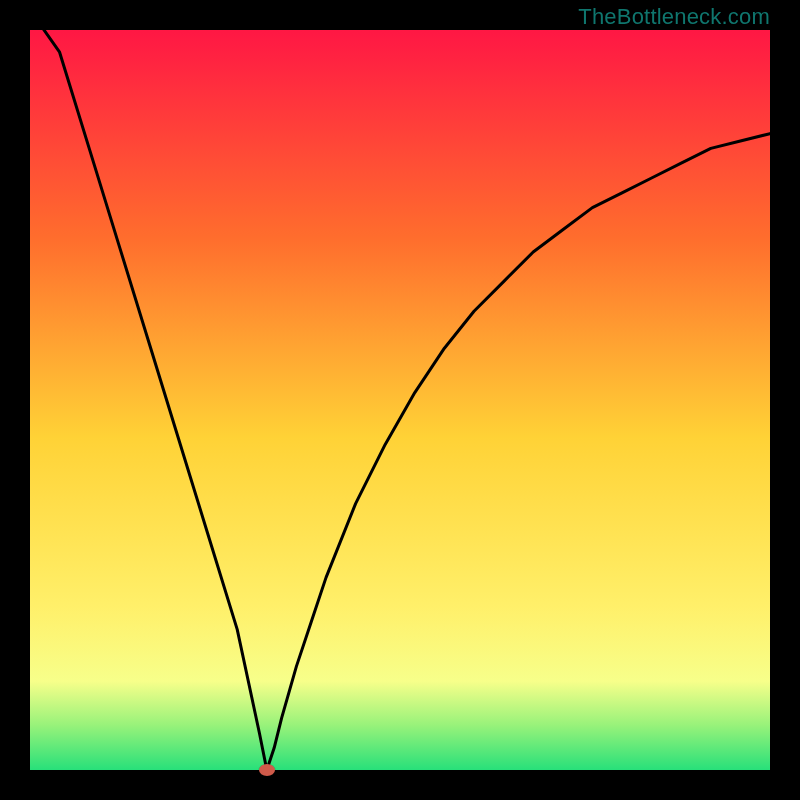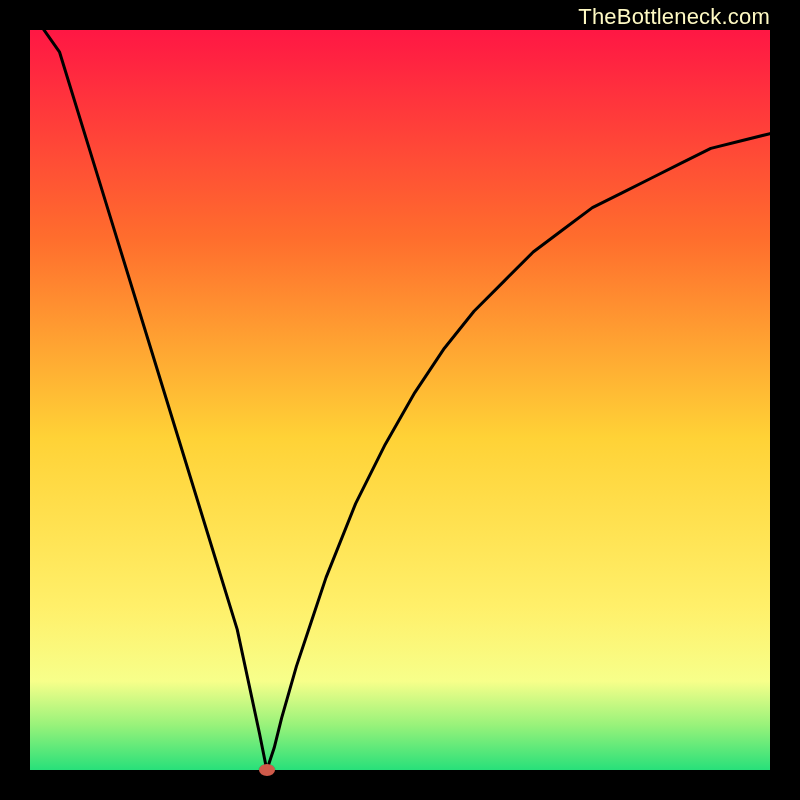--- a/index.html
+++ b/index.html
@@ -33,21 +33,21 @@
   .curve-svg {
     position: absolute;
     inset: 0;
     width: 740px;
     height: 740px;
   }
   .watermark {
     position: absolute;
     top: 4px;
     right: 30px;
-    color: #fef9c3;
+    color: #0f766e;
     font-size: 22px;
     letter-spacing: 0.2px;
     font-weight: 500;
   }
   .marker {
     position: absolute;
     width: 16px;
     height: 12px;
     border-radius: 50%;
     background: #cf5a4a;

